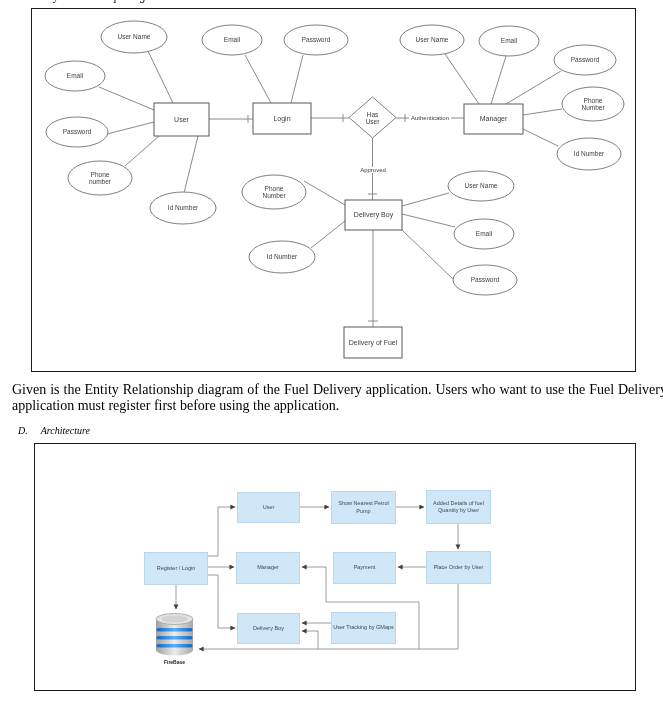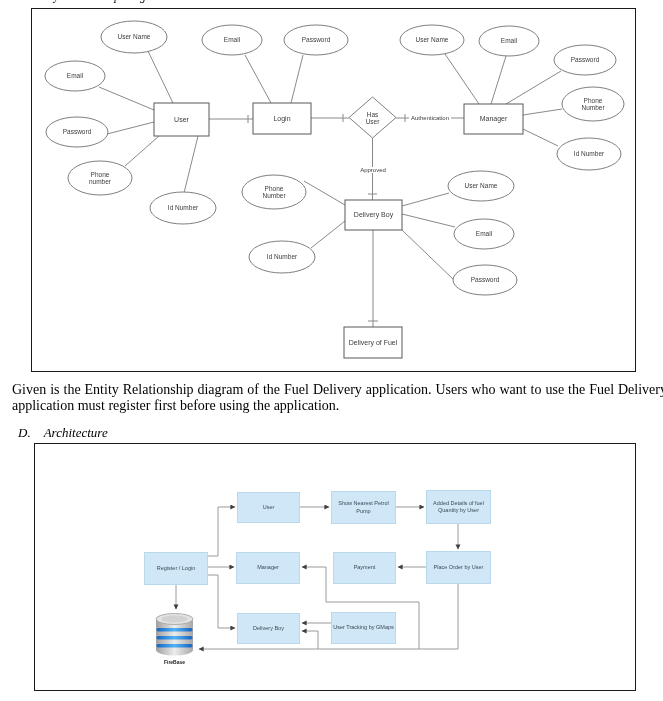--- a/index.html
+++ b/index.html
@@ -16,21 +16,21 @@
   .er-label{position:absolute;transform:translate(-50%,-50%);font-size:6.5px;
         color:#3c3c3c;white-space:nowrap;text-align:center;line-height:1.15;}
   .er-label.wrap{white-space:normal;}
   .line-label{position:absolute;transform:translate(-50%,-50%);font-size:6px;
         color:#3c3c3c;background:#fff;padding:0 2px;white-space:nowrap;}
   
   .caption{position:absolute;left:4px;top:374px;width:655px;margin:8px;
         font-family:"Liberation Serif",serif;font-size:14px;line-height:16px;
         color:#000;text-align:justify;}
   .section-heading{position:absolute;left:18px;top:425px;
-        font-family:"Liberation Serif",serif;font-style:italic;font-size:13px;color:#000;}
+        font-family:"Liberation Serif",serif;font-style:italic;font-size:10px;color:#000;}
   .section-heading .sec-label{display:inline-block;margin-right:13px;}
   
   .arch-frame{position:absolute;left:34px;top:443px;width:600px;height:246px;
         border:1.5px solid #1a1a1a;background:#fff;}
   .arch-frame svg{position:absolute;left:0;top:0;}
   .arch-box{position:absolute;display:flex;align-items:center;justify-content:center;
         background:#cfe7f6;border:1px solid #b9d8eb;box-sizing:border-box;
         font-size:5.5px;line-height:1.35;color:#3b4a5a;text-align:center;padding:1px;}
   .db-label{position:absolute;transform:translate(-50%,0);font-size:5px;font-weight:bold;
         color:#1a1a1a;white-space:nowrap;}

